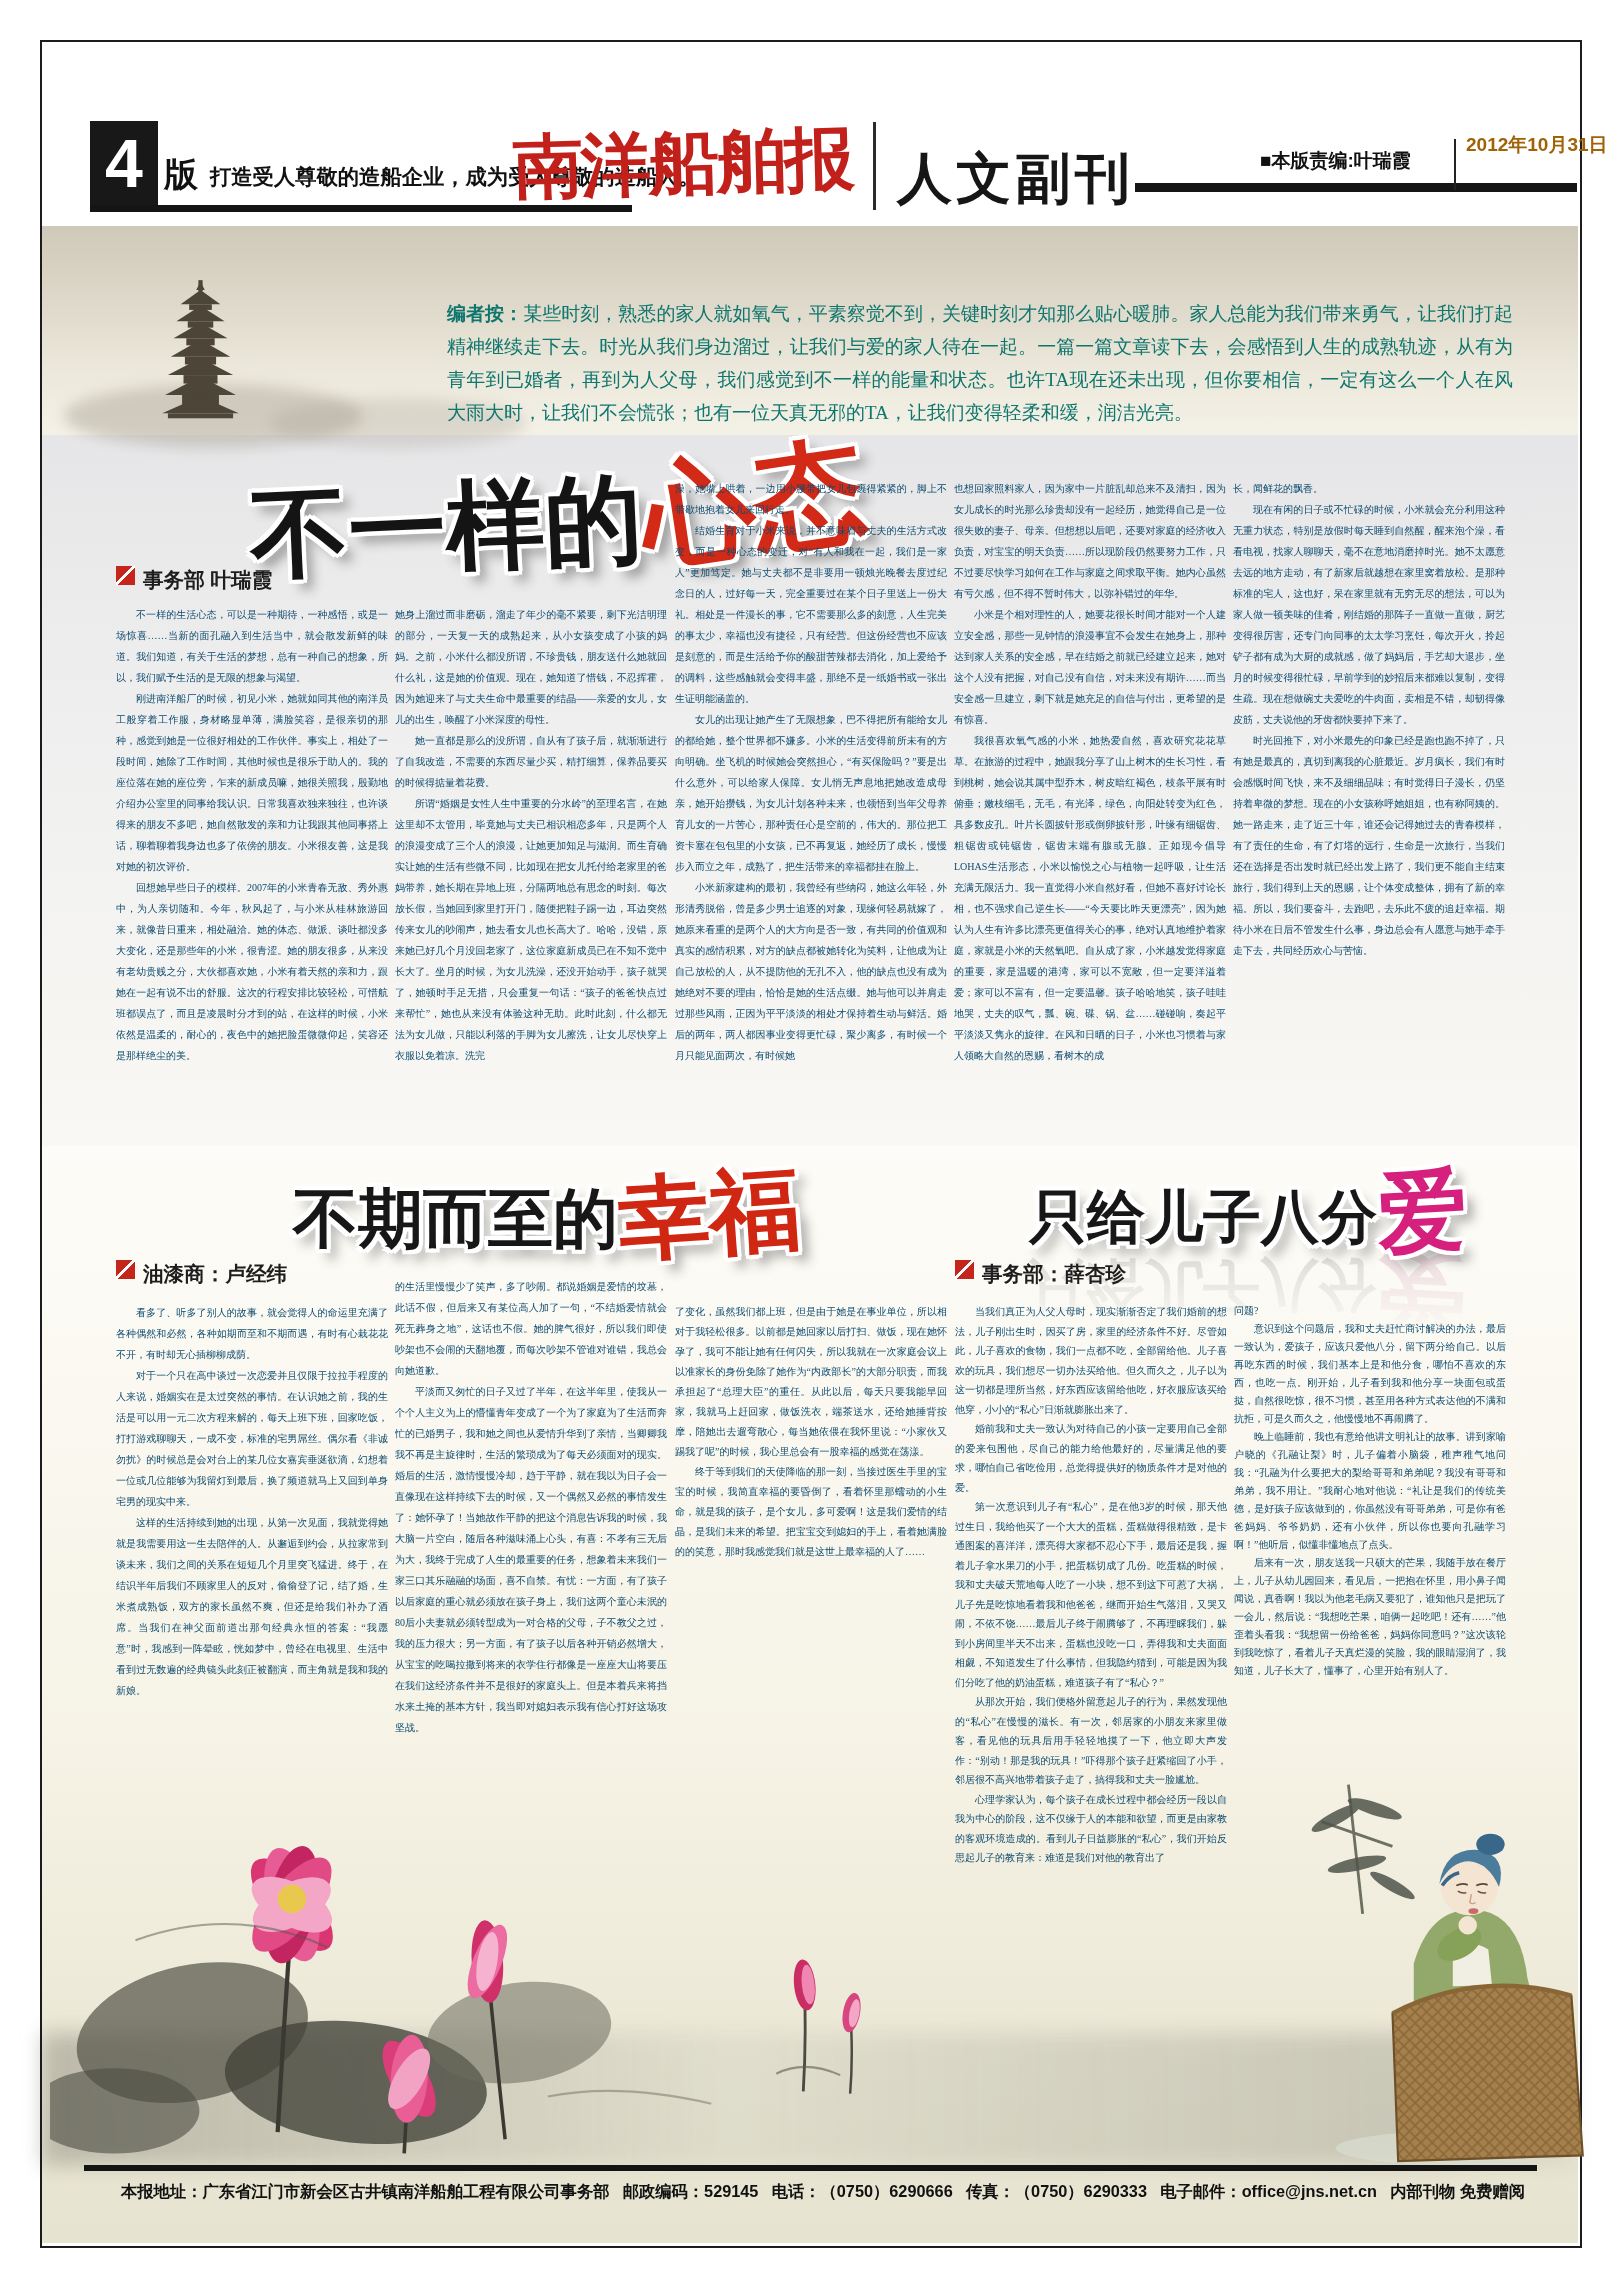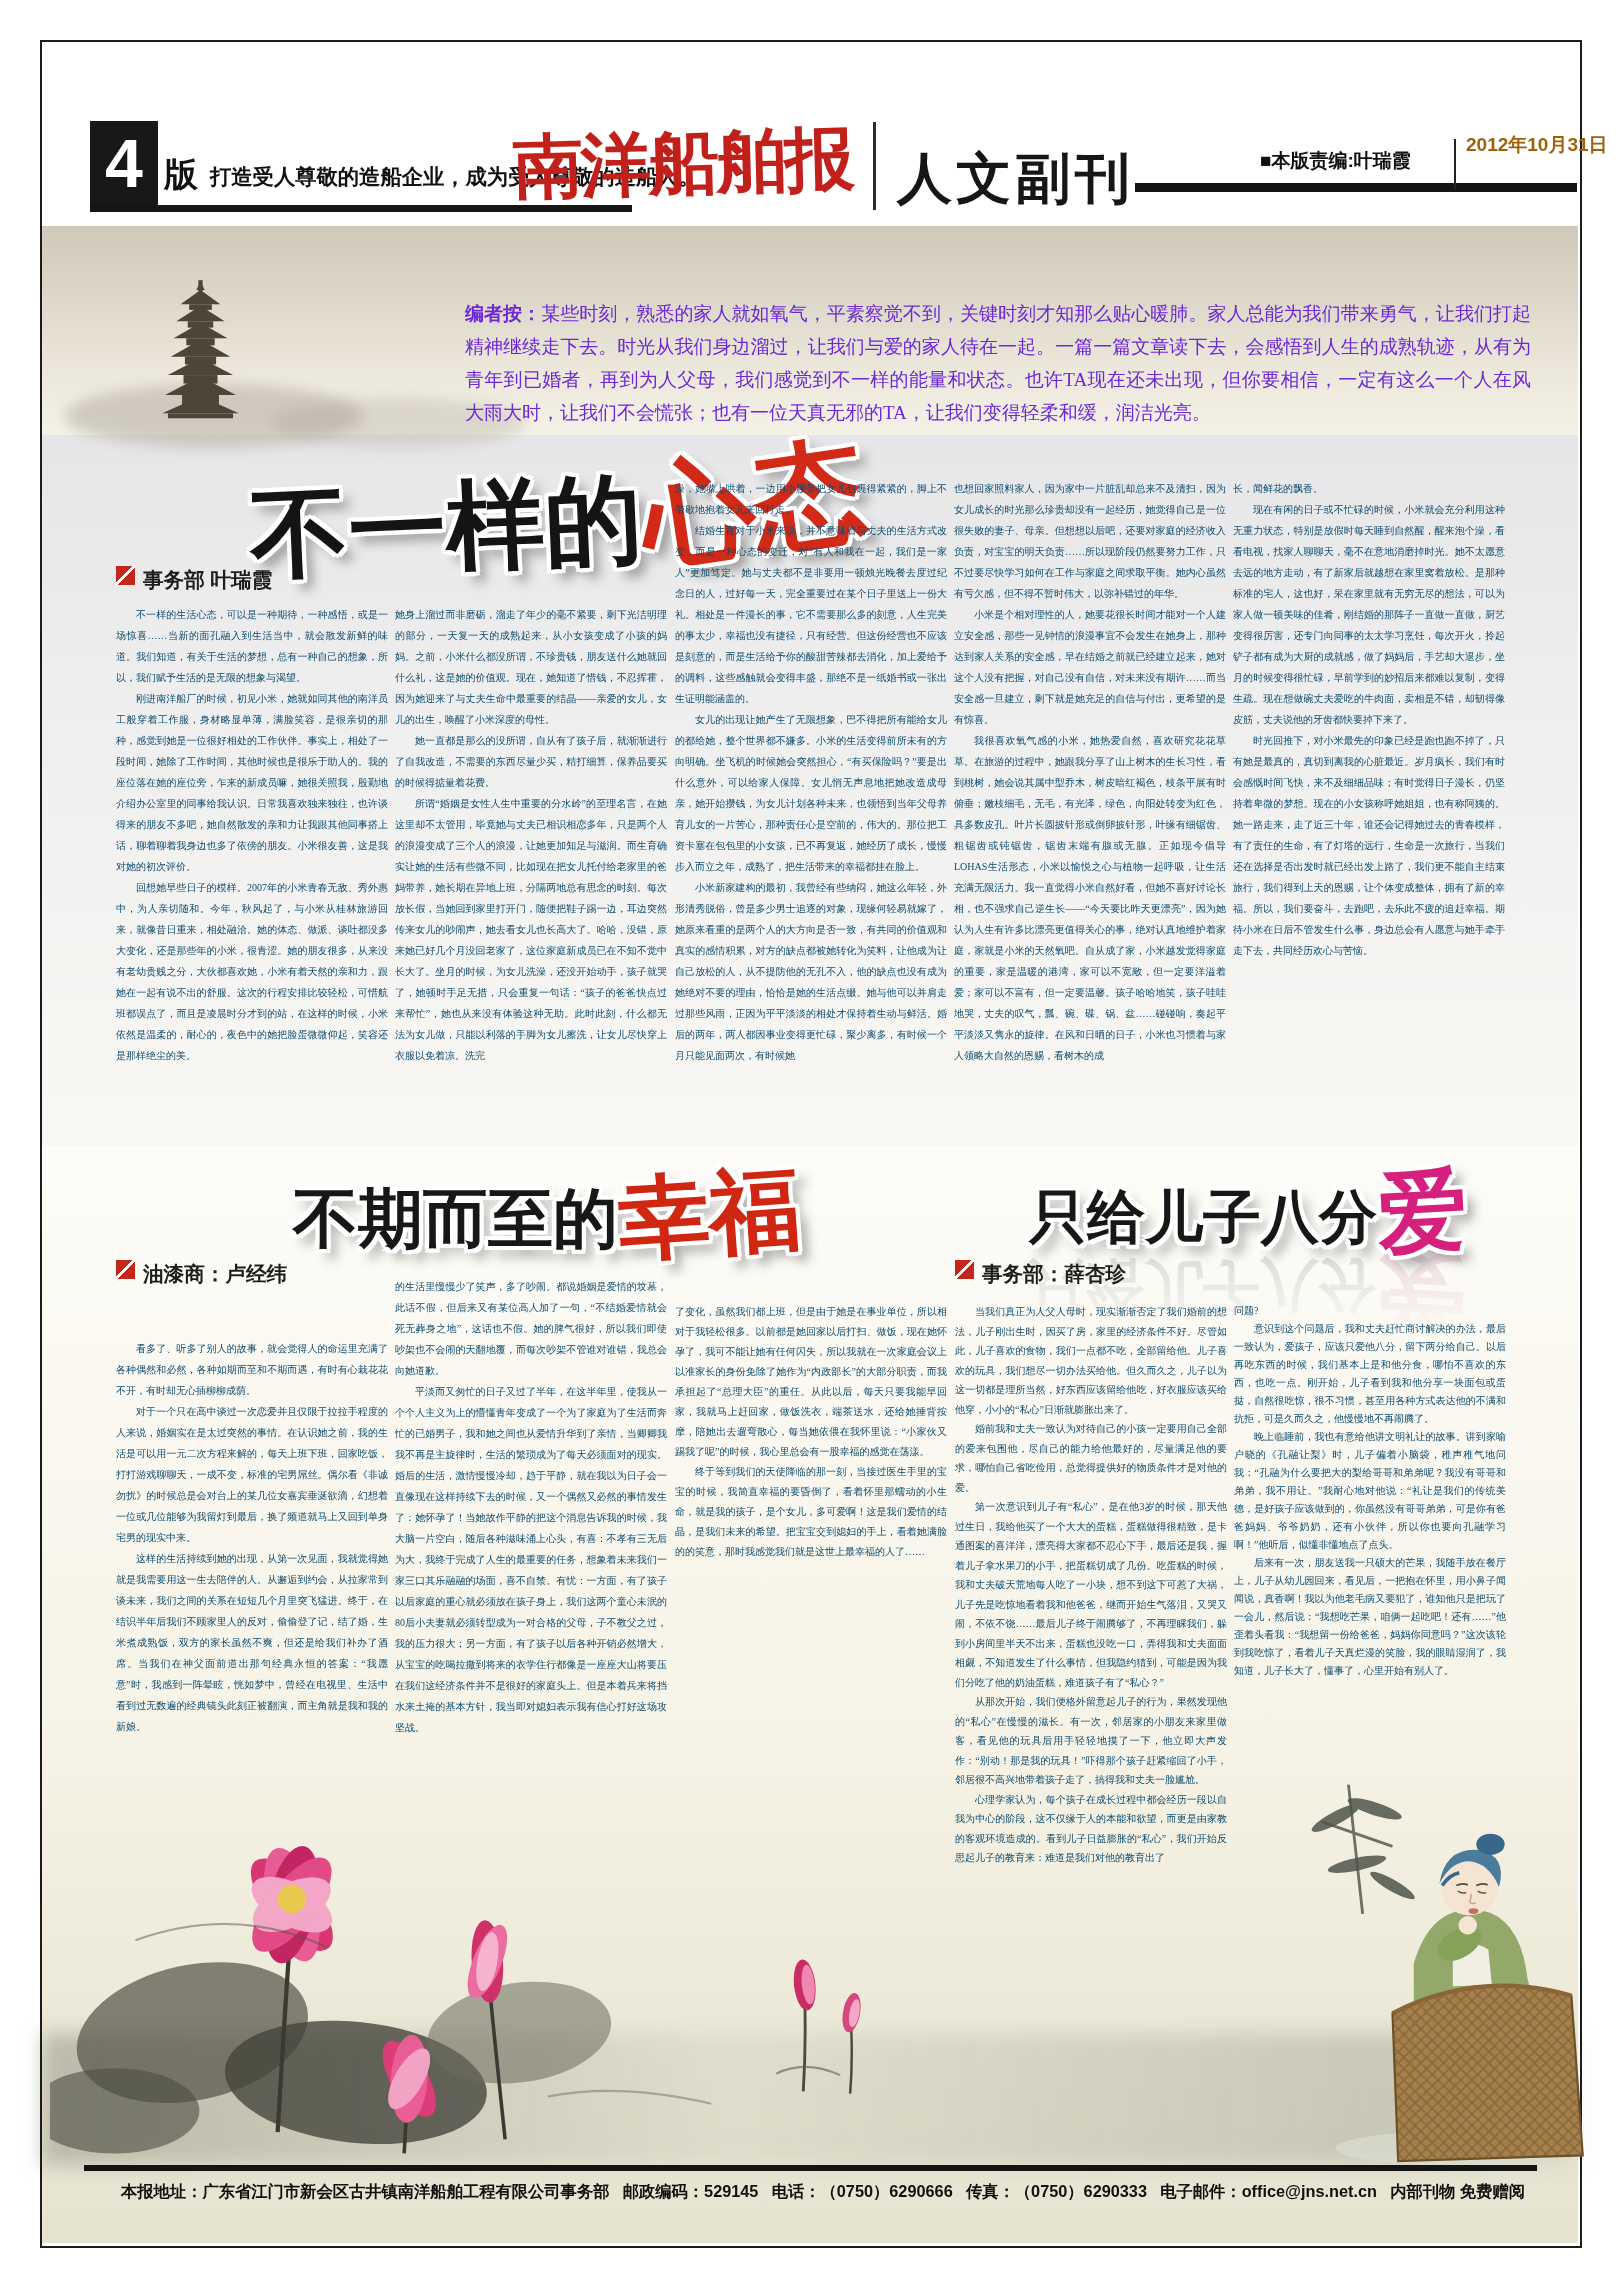--- a/index.html
+++ b/index.html
@@ -28,22 +28,22 @@
   .masthead{color:#c2201a;transform:rotate(-1.5deg);letter-spacing:-2.1px;}
   .head-div{position:absolute;left:873px;top:122px;width:2.8px;height:88px;background:#2a2a2a;}
   .section-title{position:absolute;left:897px;top:142px;font:bold 55px "Liberation Sans",sans-serif;
                  letter-spacing:4.3px;color:#161616;}
   .head-bar-right{position:absolute;left:1135px;top:183px;width:442px;height:8.5px;background:#151515;}
   .editor-line{position:absolute;left:1260px;top:148px;font:bold 19px "Liberation Sans",sans-serif;color:#111;}
   .head-vsep{position:absolute;left:1454px;top:139px;width:2.1px;height:51px;background:#222;}
   .date-line{position:absolute;left:1466px;top:132px;font:bold 19px "Liberation Sans",sans-serif;color:#a16207;text-align:right;}
 
   
-  .ed-text{position:absolute;left:465px;top:297px;width:1066px;font-size:19px;line-height:33px;
-           color:#6d28d9;text-align:justify;}
+  .ed-text{position:absolute;left:447px;top:297px;width:1066px;font-size:19px;line-height:33px;
+           color:#0f766e;text-align:justify;}
   .ed-text b{font-family:"Liberation Sans",sans-serif;}
   .mountain{position:absolute;background:#a8a093;border-radius:50%;filter:blur(7.1px);opacity:.45;}
 
   
   .t-outline{text-shadow:3.6px 3.6px 0 #fff,-3.6px 3.6px 0 #fff,3.6px -3.6px 0 #fff,-3.6px -3.6px 0 #fff,
              0 4.3px 0 #fff,0 -4.3px 0 #fff,4.3px 0 0 #fff,-4.3px 0 0 #fff,8.5px 10px 11.4px rgba(40,40,40,.45);}
   .a1-title{position:absolute;left:250px;top:461px;transform:rotate(-2.5deg);white-space:nowrap;}
   .a1-black{font:bold 98px/1 "Liberation Sans",sans-serif;color:#141414;}
   .a1-red{font:bold 112px/1 "DejaVu Serif",serif;color:#d32a18;display:inline-block;
           transform:rotate(-6deg) translateY(-5.7px);}
@@ -73,21 +73,21 @@
   
   .col{position:absolute;width:272px;font-size:10px;line-height:21px;text-align:justify;
        overflow:hidden;color:#0c4a6e;}
   .col p{margin:0;text-indent:2em;}
   .col.cont p:first-child{text-indent:0;}
   .a1c1{left:116px;top:604px;height:527px;}
   .a1c2{left:395px;top:604px;height:527px;}
   .a1c3{left:675px;top:478px;height:654px;}
   .a1c4{left:954px;top:478px;height:654px;}
   .a1c5{left:1233px;top:478px;height:654px;}
-  .a2c1{left:116px;top:1302px;height:529px;margin-top:36px;}
+  .a2c1{left:116px;top:1302px;height:529px;}
   .a2c2{left:395px;top:1276px;height:552px;}
   .a2c3{left:675px;top:1302px;height:310px;line-height:20px;}
   .a3c1{left:955px;top:1302px;height:798px;line-height:19.5px;}
   .a3c2{left:1234px;top:1302px;height:481px;line-height:18px;}
 
   
   .pagoda{position:absolute;left:158px;top:280px;}
   .lotus{position:absolute;left:50px;top:1798px;}
   .buds{position:absolute;left:762px;top:1953px;}
   .lady{position:absolute;left:1307px;top:1779px;}

